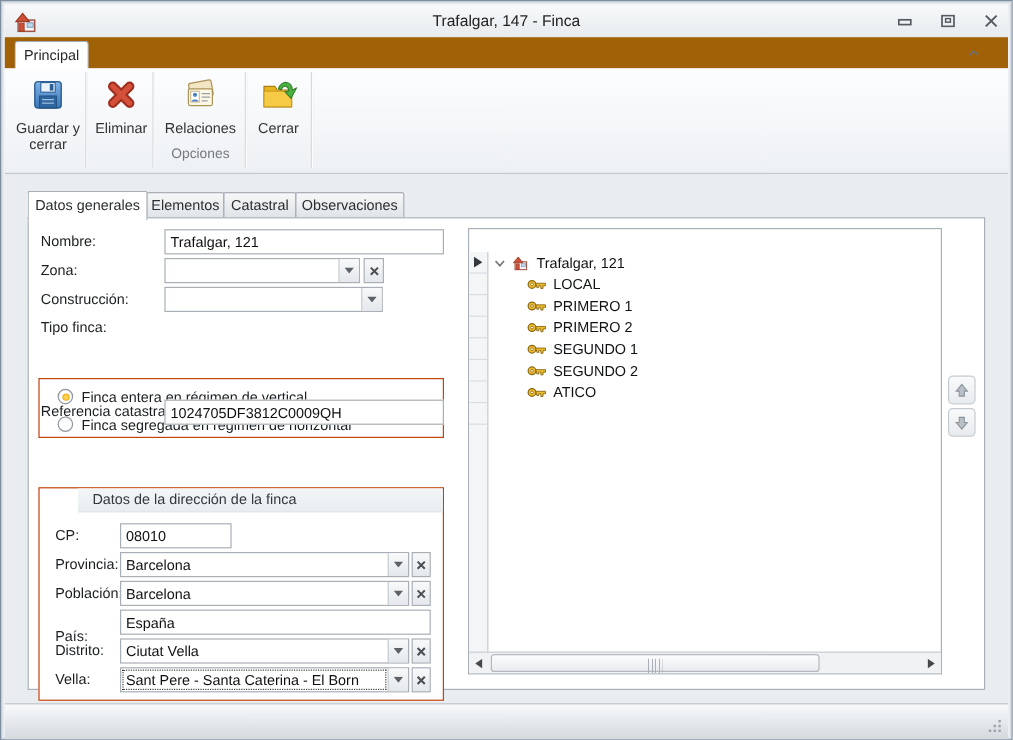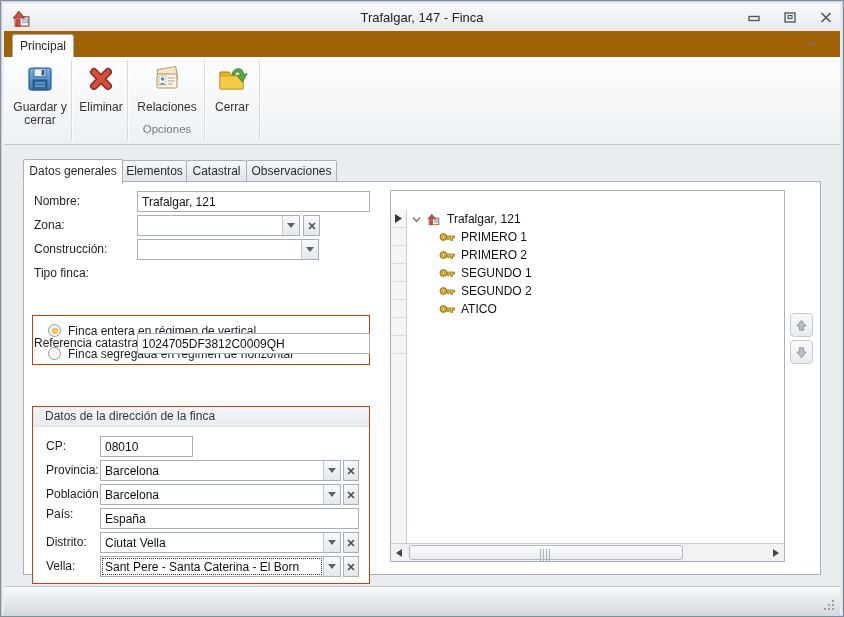--- a/index.html
+++ b/index.html
@@ -240,21 +240,21 @@
             <div class="dot"></div>
           </div>
         <div class="rlabel" style="left:35px;top:7px;">Finca entera en régimen de vertical</div>
         <div class="radio" style="left:15px;top:31px;"></div>
         <div class="rlabel" style="left:35px;top:30px;">Finca segregada en regimen de horizontal</div>
       </div>
 
       <div class="flabel" style="top:151px;">Referencia catastral:</div>
       <input class="tinput" style="left: 113px; top: 151px; width: 233px;" value="1024705DF3812C0009QH">
 
-      <div class="groupbox" style="left:8px;top:188px;width:338px;height:178px;">
+      <div class="groupbox" style="left:8px;top:188px;width:338px;height:178px;padding-left:32px;">
         <div class="gb-header">Datos de la dirección de la finca</div>
 
         <div class="flabel" style="left:13px;top:29px;">CP:</div>
         <input class="tinput" style="left: 67px; top: 29px; width: 93px;" value="08010">
 
         <div class="flabel" style="left:13px;top:53px;">Provincia:</div>
         <div class="combo" style="left:67px;top:53px;width:241px;">
           <input value="Barcelona" style="">
           <div class="carrow">
               <svg width="8" height="5" viewBox="0 0 8 5">
@@ -276,21 +276,21 @@
                 <path d="M0 0 L4 5 L8 0 Z" fill="#5c6268"></path>
               </svg>
             </div>
         </div>
         <div class="xbtn" style="left:310px;top:77px;width:16px;">
             <svg width="8" height="8" viewBox="0 0 8 8">
               <path d="M1 1 L7 7 M7 1 L1 7" stroke="#4a4f54" stroke-width="1.7"></path>
             </svg>
           </div>
 
-        <div class="flabel" style="left:13px;top:97px;">País:</div>
+        <div class="flabel" style="left:13px;top:113px;">País:</div>
         <input class="tinput" style="left: 67px; top: 101px; width: 259px;" value="España">
 
         <div class="flabel" style="left:13px;top:125px;">Distrito:</div>
         <div class="combo" style="left:67px;top:125px;width:241px;">
           <input value="Ciutat Vella" style="">
           <div class="carrow">
               <svg width="8" height="5" viewBox="0 0 8 5">
                 <path d="M0 0 L4 5 L8 0 Z" fill="#5c6268"></path>
               </svg>
             </div>
@@ -336,20 +336,26 @@
 
         <div class="gridbody">
           <div class="trow">
             <svg class="exp" viewBox="0 0 11 11">
                 <path d="M2 3.5 L5.5 7.5 L9 3.5" fill="none" stroke="#6f757b" stroke-width="1.4"></path>
               </svg>
             <svg class="hicon" viewBox="0 0 16 16">
                 <use href="#houseicon"></use>
               </svg>
             <span class="tlbl">Trafalgar, 121</span>
+          </div>
+          <div class="trow">
+            <svg class="kicon" viewBox="0 0 18 10">
+                <use href="#keyicon"></use>
+              </svg>
+            <span class="tlbl">LOCAL</span>
           </div>
           <div class="trow">
             <svg class="kicon" viewBox="0 0 18 10">
                 <use href="#keyicon"></use>
               </svg>
             <span class="tlbl">PRIMERO 1</span>
           </div>
           <div class="trow">
             <svg class="kicon" viewBox="0 0 18 10">
                 <use href="#keyicon"></use>

